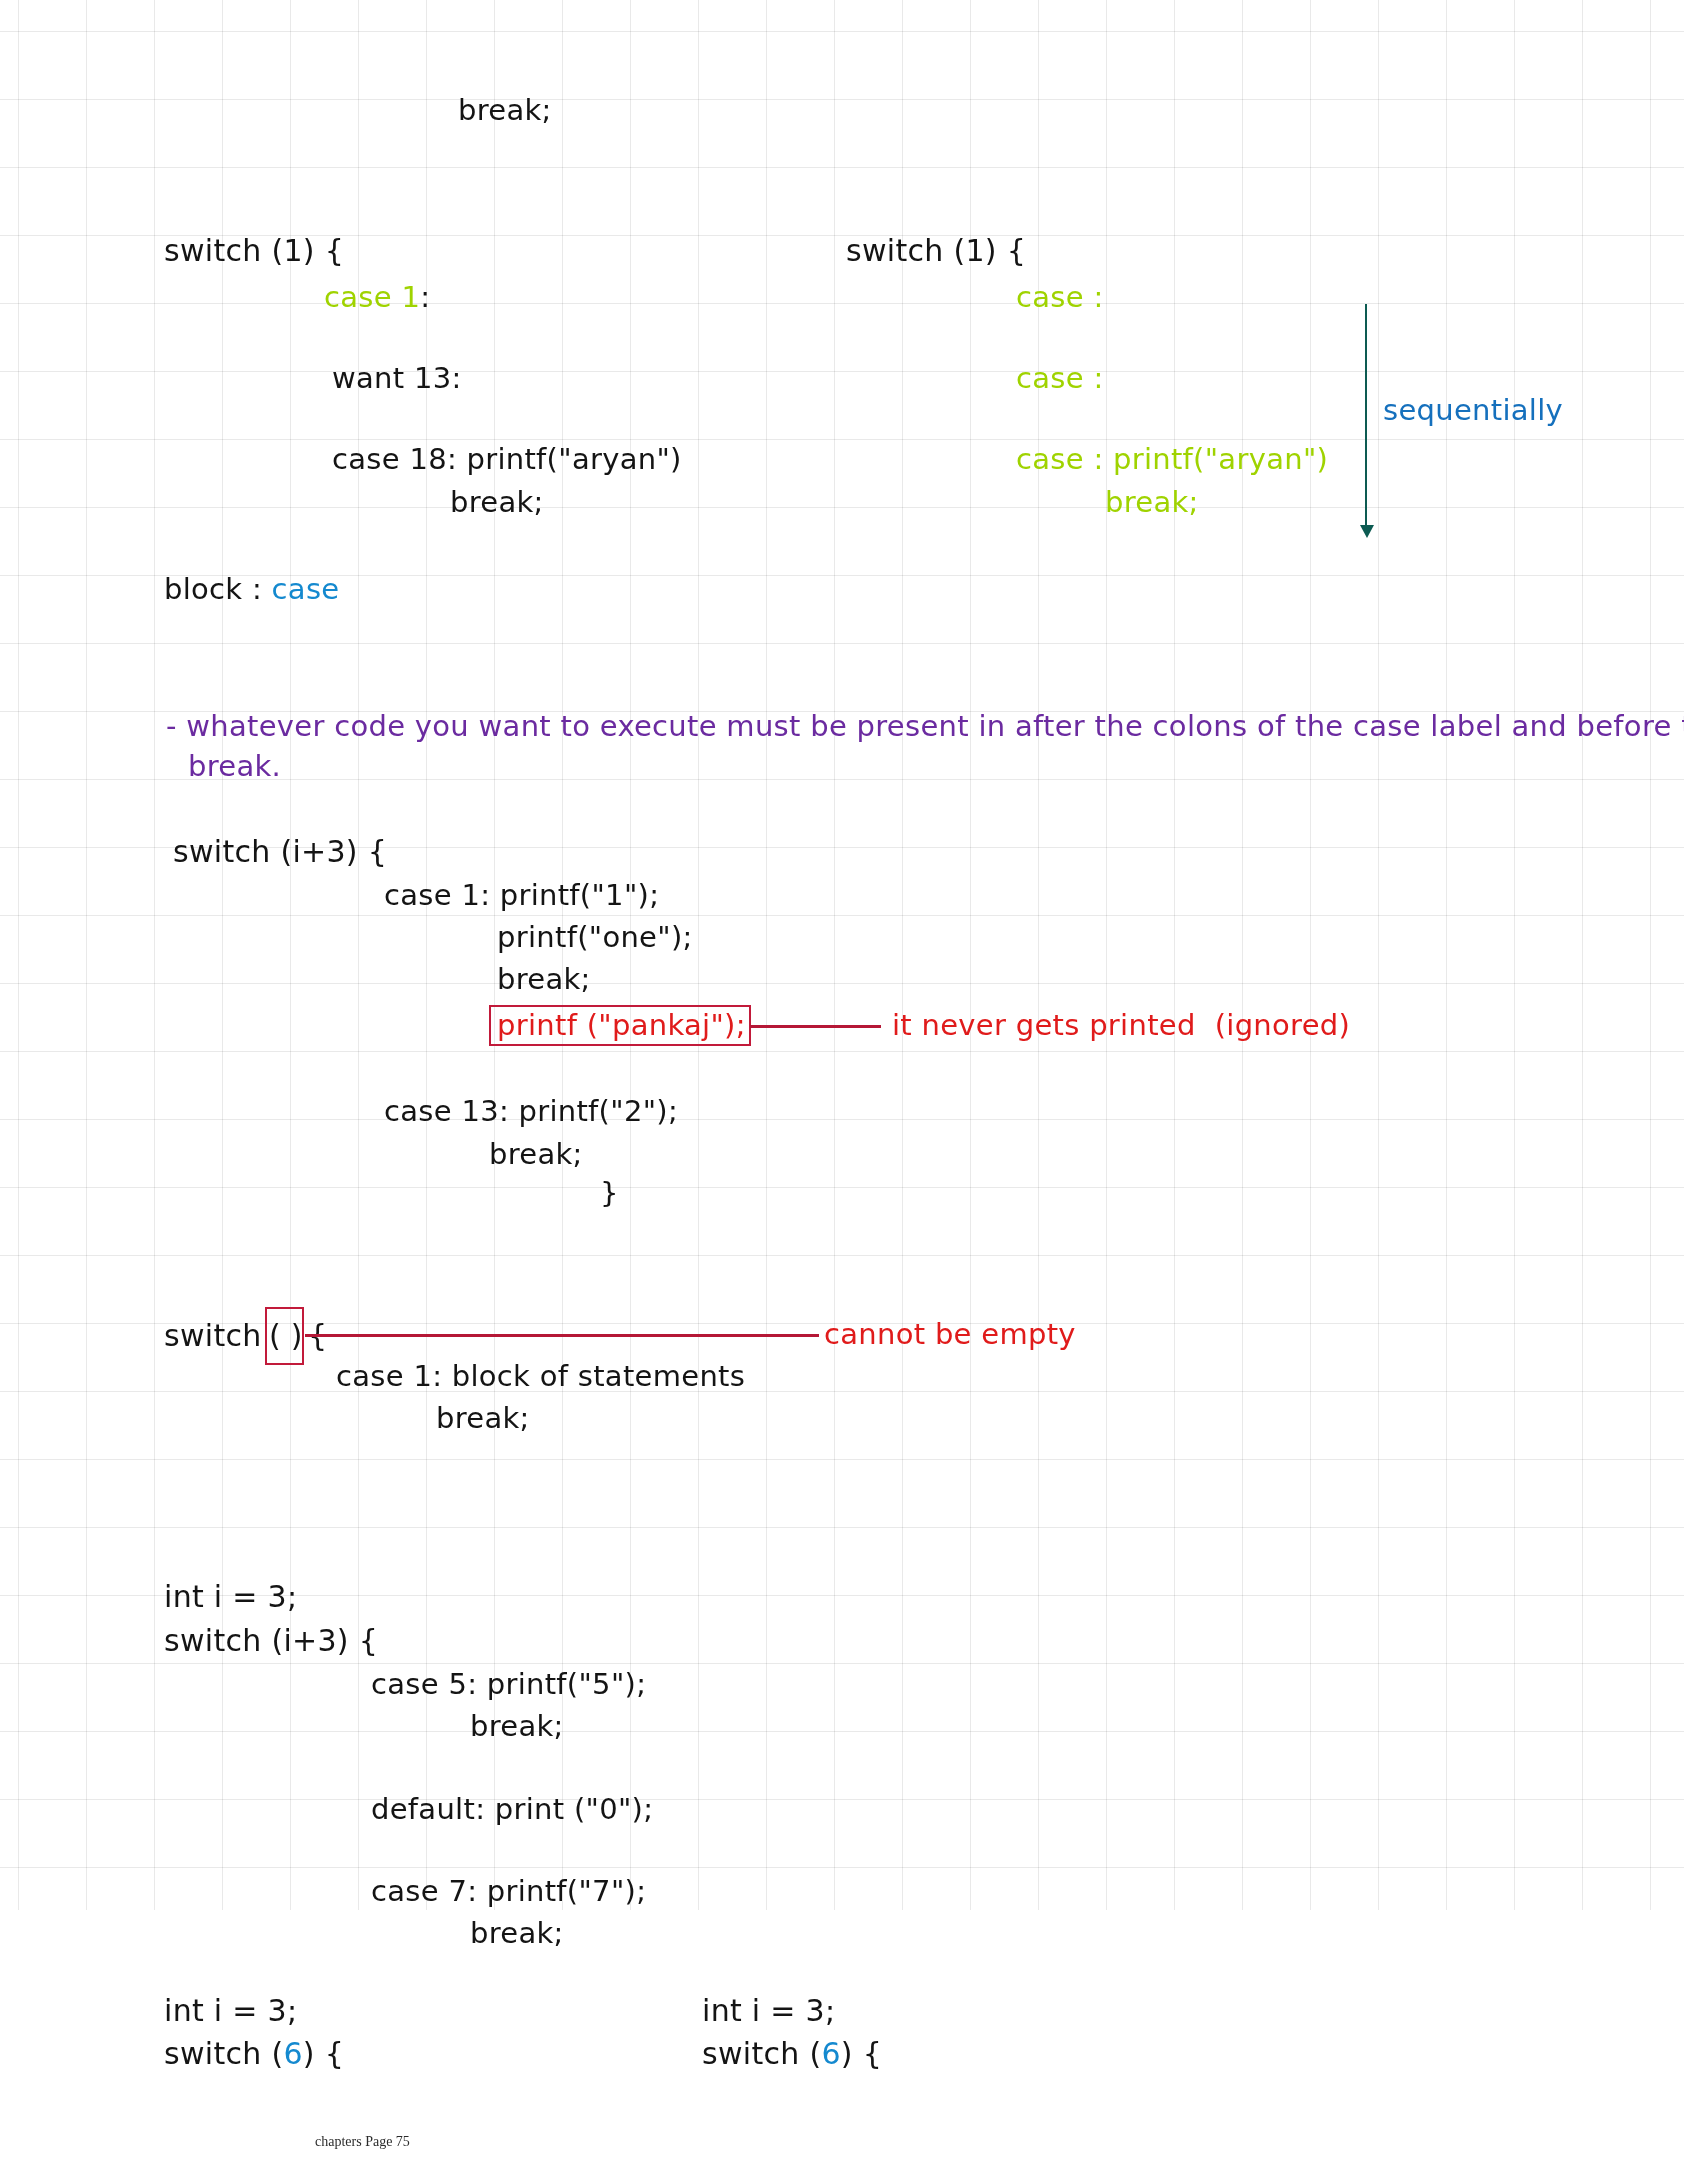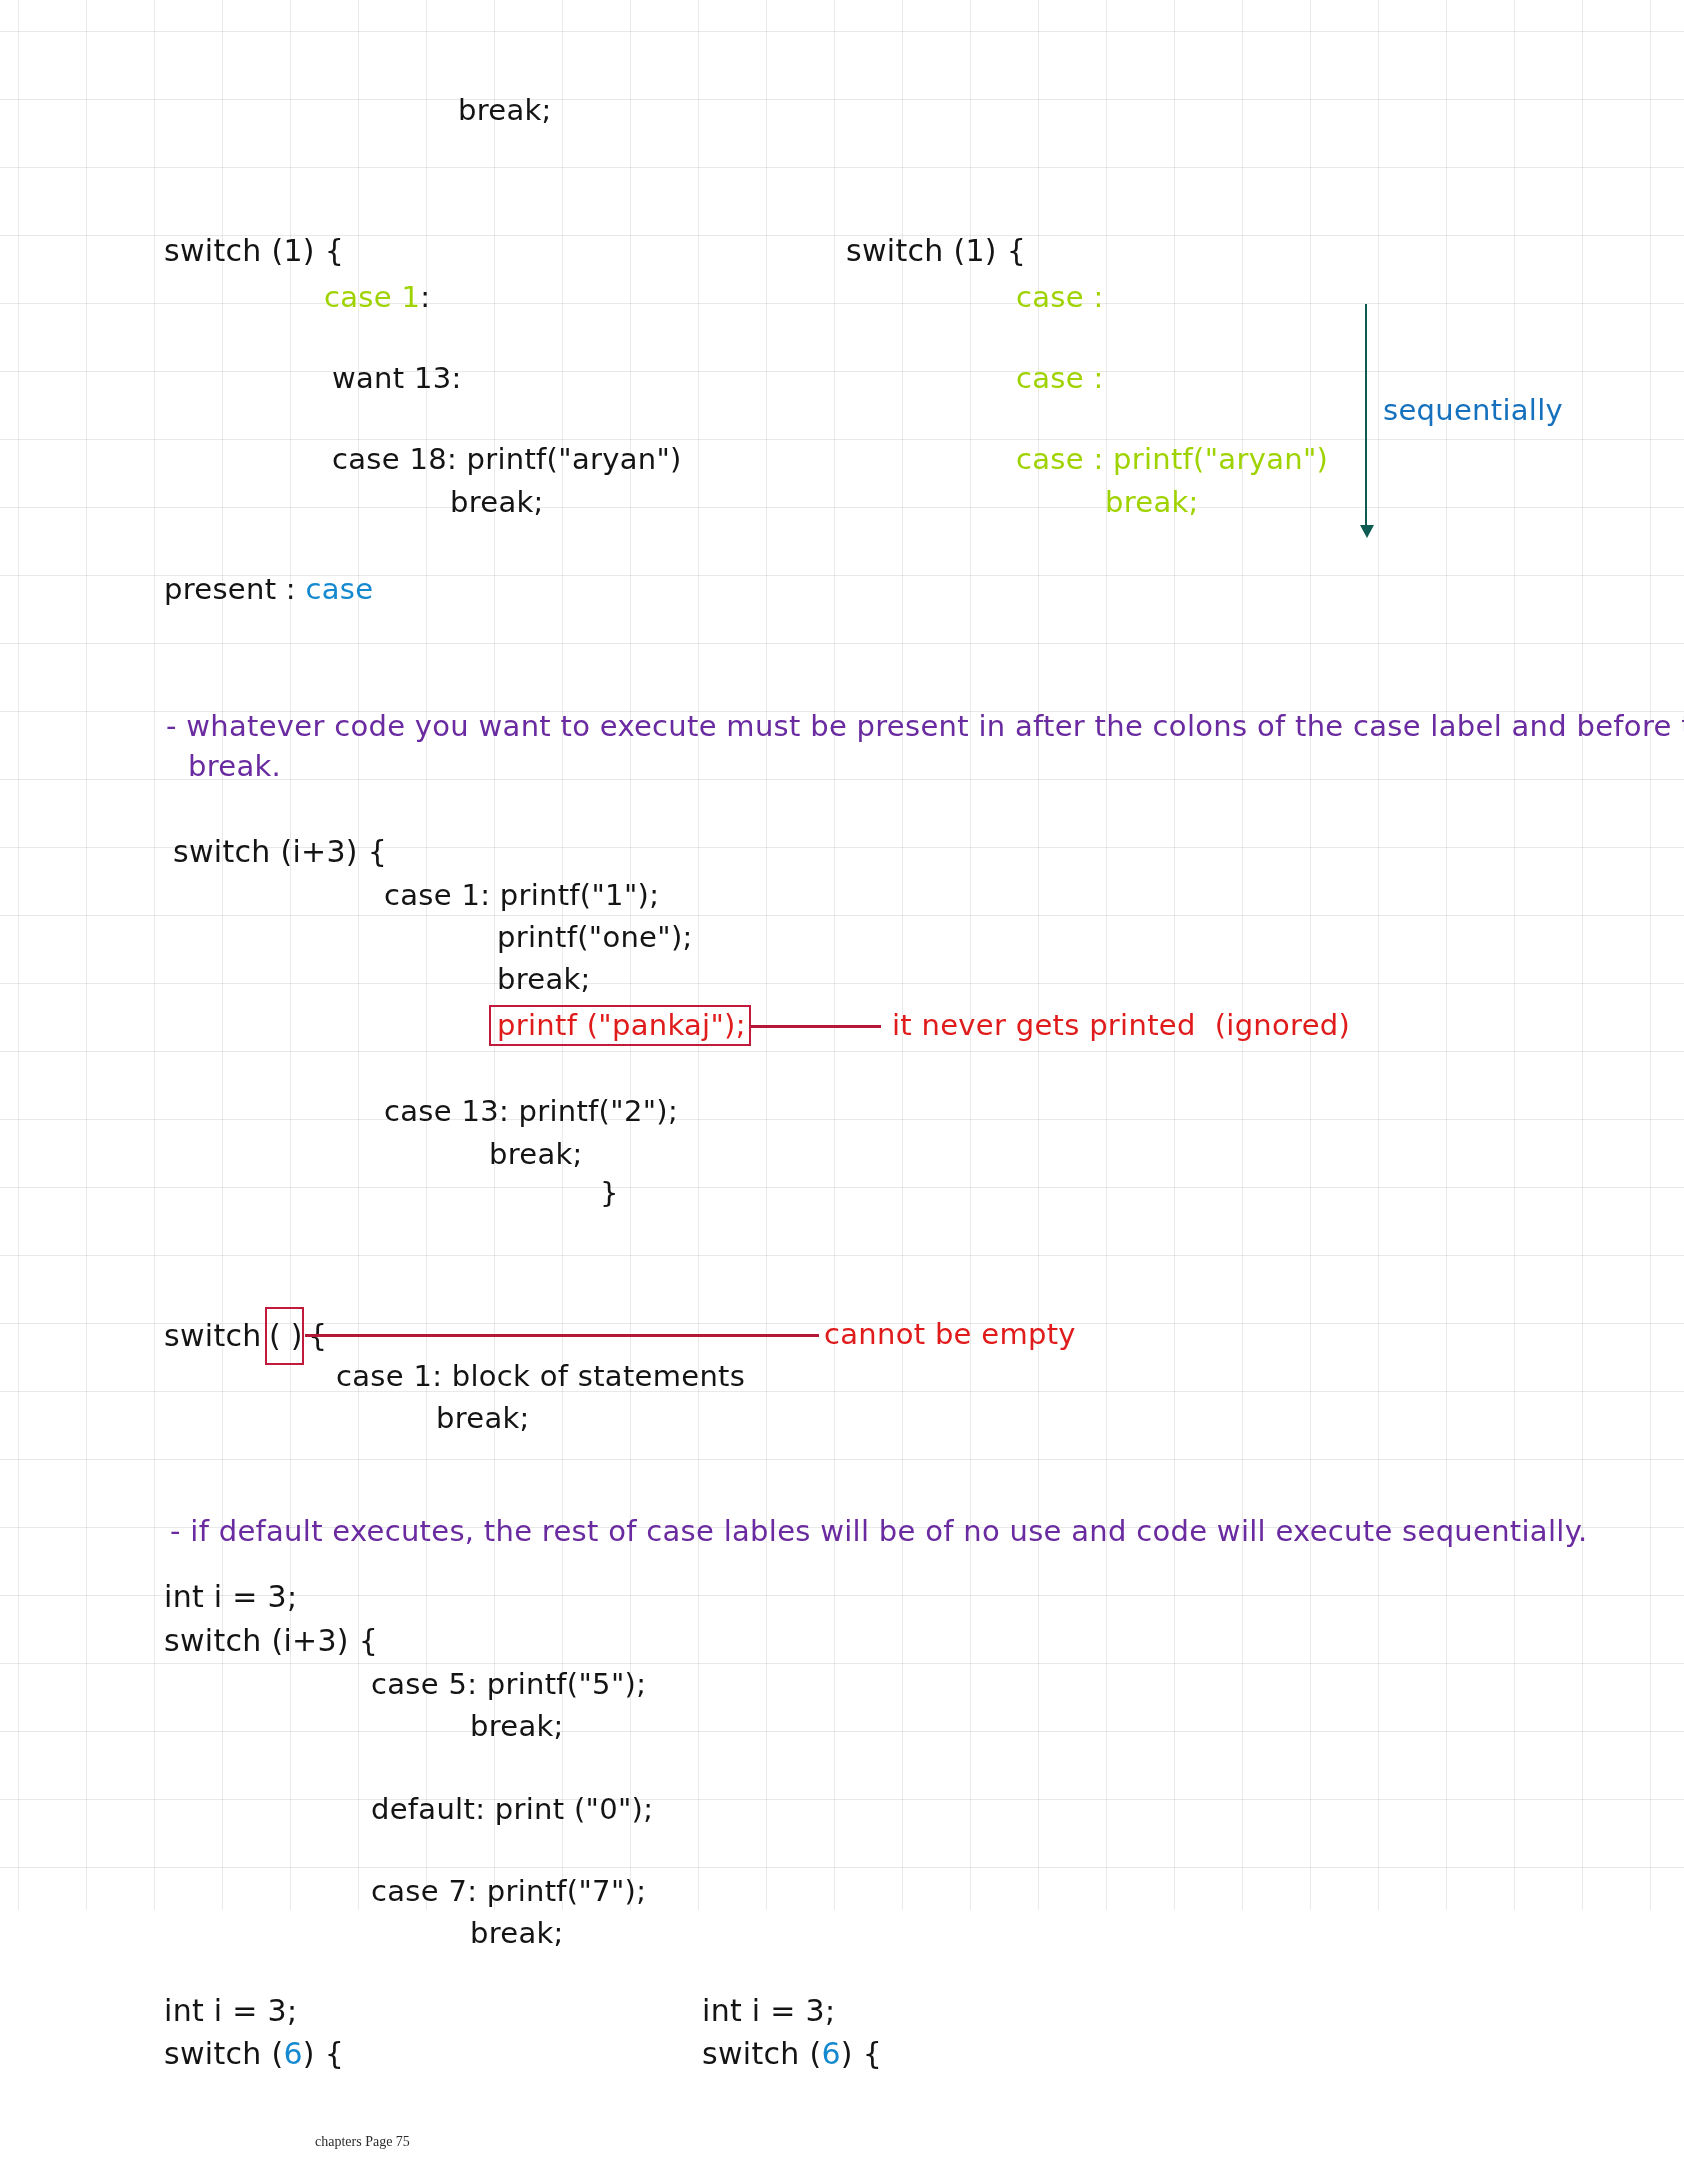--- a/index.html
+++ b/index.html
@@ -100,21 +100,21 @@
 
   <div class="hw grn s44" style="left:1016px;top:445px;">case : printf("aryan")</div>
 
   <div class="hw grn s44" style="left:1105px;top:488px;">break;</div>
 
   <div class="arrowline" style="left:1365px;top:304px;height:228px;"></div>
   <div class="arrowhead" style="left:1360px;top:525px;"></div>
   <div class="hw tealtxt s44 italic" style="left:1383px;top:396px;">sequentially</div>
 
   <div style="position:absolute;left:164px;top:575px;">
-    <span class="hw blk s44" style="position:relative;">present : </span><span class="hw blu s44 italic" style="position:relative;">case</span>
+    <span class="hw blk s44" style="position:relative;">block : </span><span class="hw blu s44 italic" style="position:relative;">case</span>
   </div>
 
   <div class="hw pur s44 italic" style="left:166px;top:712px;">- whatever code you want to execute must be present in after the colons of the case label and before the</div>
   <div class="hw pur s44 italic" style="left:188px;top:752px;">break.</div>
 
   <div class="hw blk s46" style="left:173px;top:837px;">switch (i+3) {</div>
 
   <div class="hw blk s44" style="left:384px;top:881px;">case 1: printf("1");</div>
 
   <div class="hw blk s44" style="left:497px;top:923px;">printf("one");</div>
@@ -136,21 +136,20 @@
   <div class="hw blk s46" style="left:164px;top:1321px;">switch</div>
   <div class="redbox" style="left:265px;top:1307px;width:39px;height:58px;"></div>
   <div class="hw blk s46" style="left:269px;top:1321px;">( )</div>
   <div class="hw blk s46" style="left:308px;top:1321px;">{</div>
   <div class="redline" style="left:305px;top:1334px;width:514px;"></div>
   <div class="hw red s44 italic" style="left:824px;top:1320px;">cannot be empty</div>
 
   <div class="hw blk s44" style="left:336px;top:1362px;">case 1: block of statements</div>
   <div class="hw blk s44" style="left:436px;top:1404px;">break;</div>
 
-  <div class="hw pur s44 italic" style="left:170px;top:1517px;">- if default executes, the rest of case lables will be of no use and code will execute sequentially.</div>
 
   <div class="hw blk s46" style="left:164px;top:1582px;">int i = 3;</div>
   <div class="hw blk s46" style="left:164px;top:1626px;">switch (i+3) {</div>
 
   <div class="hw blk s44" style="left:371px;top:1670px;">case 5: printf("5");</div>
   <div class="hw blk s44" style="left:470px;top:1712px;">break;</div>
 
   <div class="hw blk s44" style="left:371px;top:1795px;">default: print ("0");</div>
 
   <div class="hw blk s44" style="left:371px;top:1877px;">case 7: printf("7");</div>

